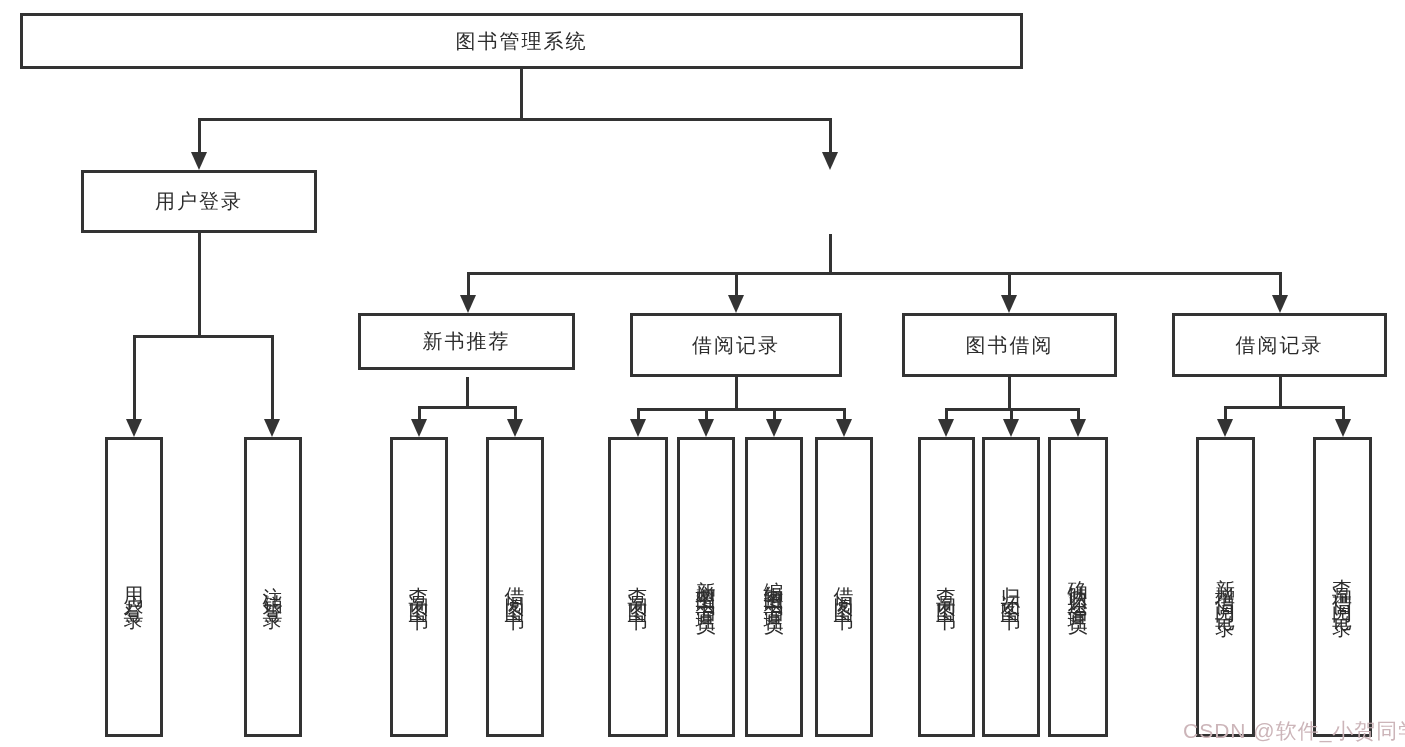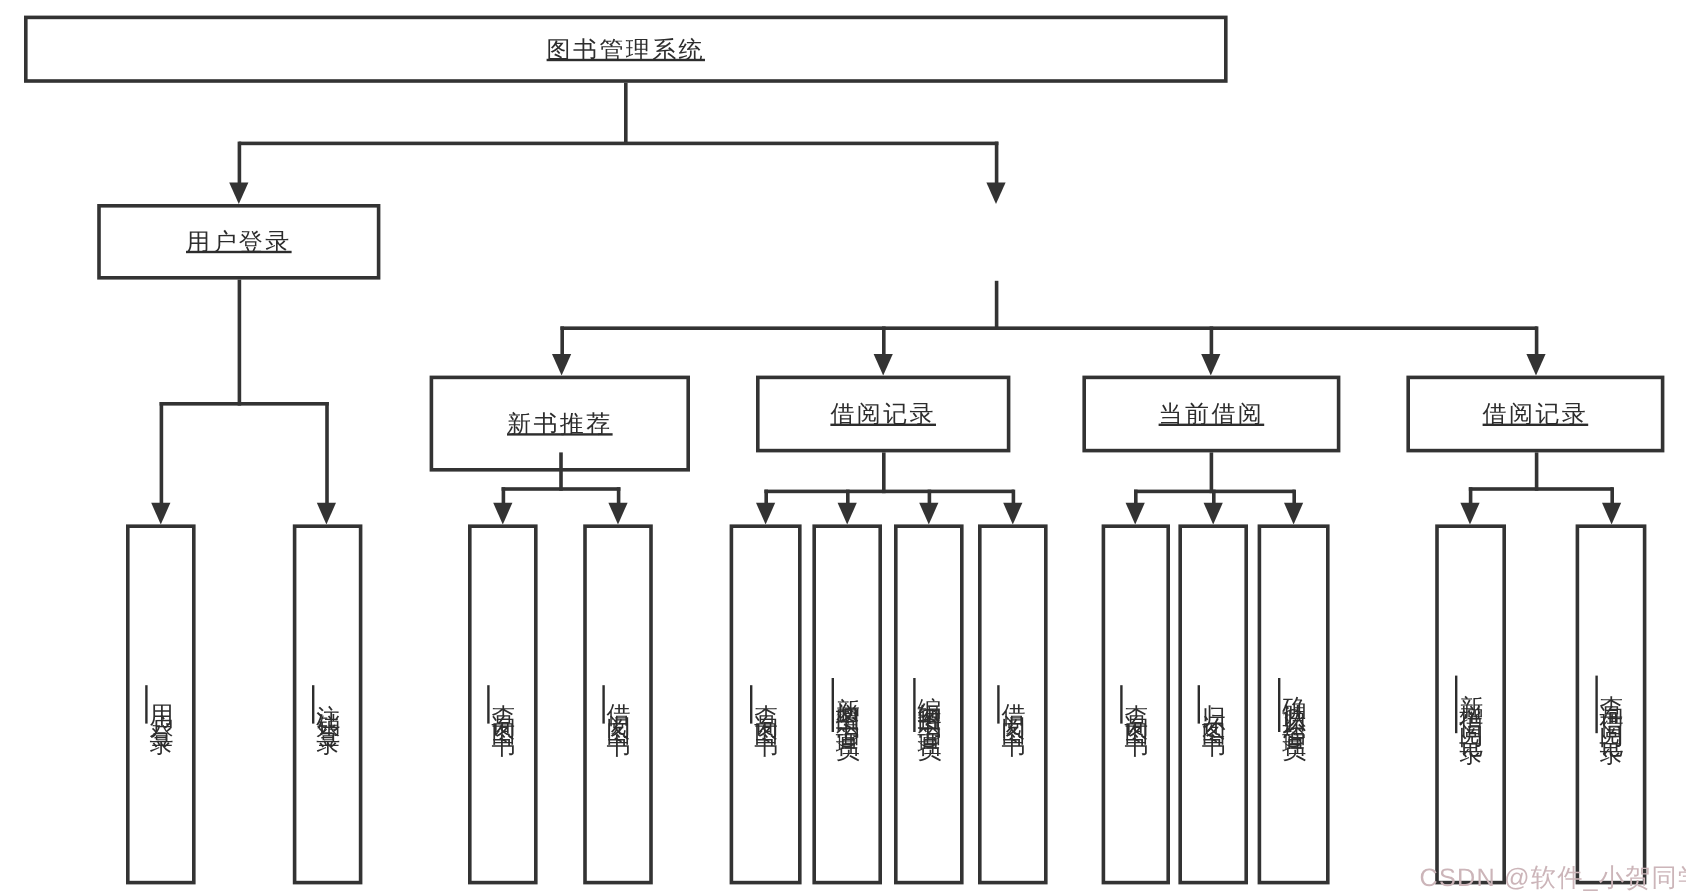--- a/index.html
+++ b/index.html
@@ -22,21 +22,20 @@
     position: absolute;
     box-sizing: border-box;
     border: 3px solid var(--line);
     background: var(--box-bg);
     display: flex;
     align-items: center;
     justify-content: center;
     font-size: 20px;
     color: var(--text);
     letter-spacing: 2px;
-    text-decoration: underline;
   }
   .leaf {
     writing-mode: vertical-rl;
     text-orientation: mixed;
     letter-spacing: 8px;
     line-height: 1;
   }
   .leaf.tight { letter-spacing: 5px; }
   .vl { position: absolute; width: 3px; background: var(--line); }
   .hl { position: absolute; height: 3px; background: var(--line); }
@@ -88,28 +87,28 @@
   <div class="hl" style="left:467px;top:272px;width:814px"></div>
   <div class="vl" style="left:467px;top:272px;height:25px"></div>
   <div class="arr" style="left:460px;top:295px"></div>
   <div class="vl" style="left:735px;top:272px;height:25px"></div>
   <div class="arr" style="left:728px;top:295px"></div>
   <div class="vl" style="left:1008px;top:272px;height:25px"></div>
   <div class="arr" style="left:1001px;top:295px"></div>
   <div class="vl" style="left:1279px;top:272px;height:25px"></div>
   <div class="arr" style="left:1272px;top:295px"></div>
 
-  <div class="box" style="left:358px;top:313px;width:217px;height:80px">
+  <div class="box" style="left:358px;top:313px;width:217px;height:57px">
     <span>新书推荐</span>
   </div>
   <div class="box" style="left:630px;top:313px;width:212px;height:64px">
     <span>借阅记录</span>
   </div>
   <div class="box" style="left:902px;top:313px;width:215px;height:64px">
-    <span>当前借阅</span>
+    <span>图书借阅</span>
   </div>
   <div class="box" style="left:1172px;top:313px;width:215px;height:64px">
     <span>借阅记录</span>
   </div>
 
   <div class="vl" style="left:466px;top:377px;height:32px"></div>
   <div class="hl" style="left:418px;top:406px;width:99px"></div>
   <div class="vl" style="left:418px;top:406px;height:15px"></div>
   <div class="arr" style="left:411px;top:419px"></div>
   <div class="vl" style="left:514px;top:406px;height:15px"></div>

